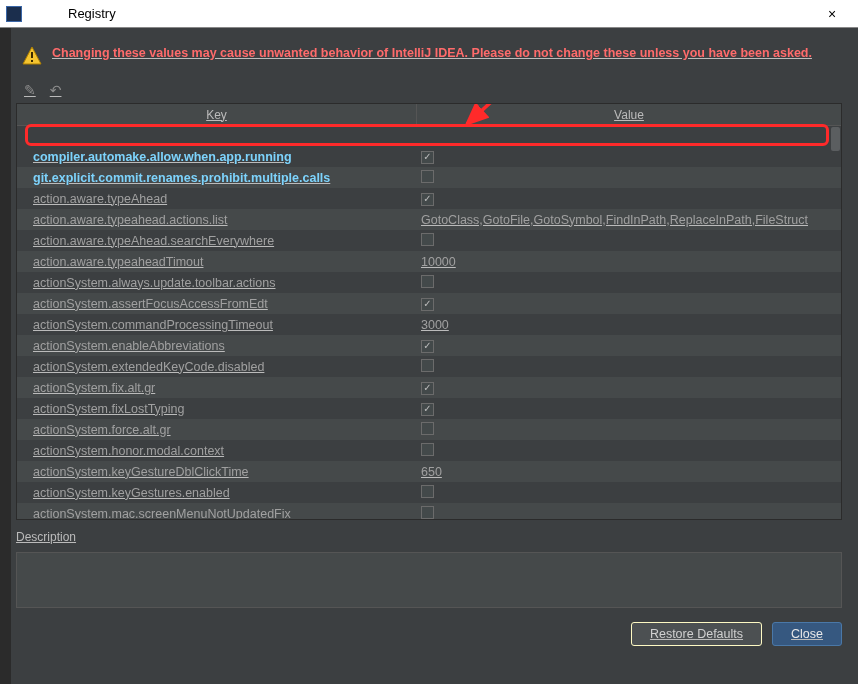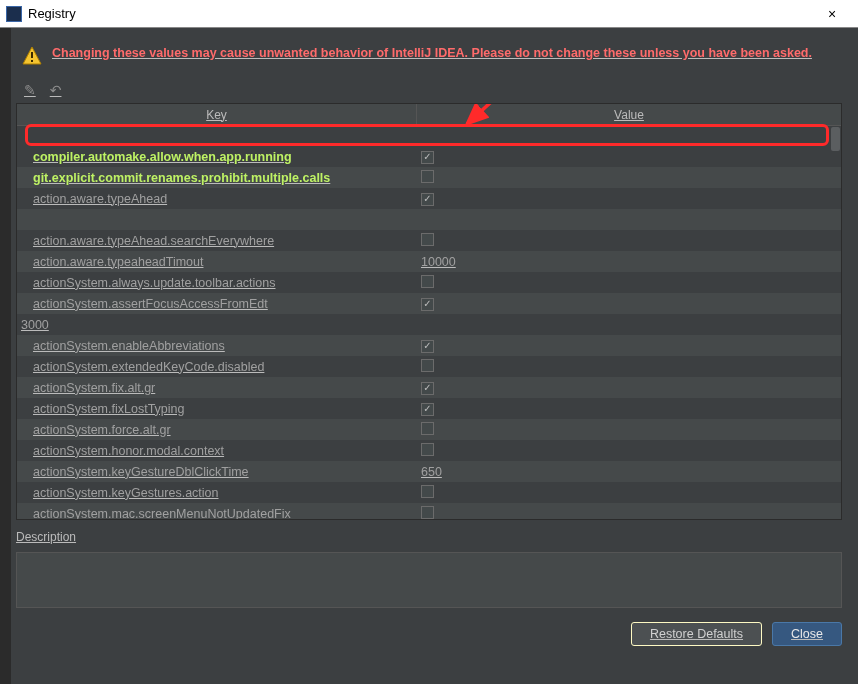--- a/index.html
+++ b/index.html
@@ -21,21 +21,21 @@
       align-items: center;
       padding: 0 6px;
       position: relative;
       border-bottom: 1px solid #888;
     }
     .titlebar .app-icon {
       width: 16px; height: 16px; margin-right: 6px;
       background: #1b2e4d;
       border: 1px solid #3a66a7;
     }
-    .titlebar .title { flex: 1; font-size: 13px; }
+    .titlebar .title { flex: 1; font-size: 13px; margin-left: 40px; }
     .titlebar .close-x {
       width: 40px; height: 28px; display: flex; align-items: center; justify-content: center;
       font-size: 14px;
     }
     .dialog-body {
       background: #3c3f41;
       padding: 18px 16px 14px 16px;
       height: calc(100% - 28px);
       display: flex;
       flex-direction: column;
@@ -100,21 +100,21 @@
       overflow: hidden;
       white-space: nowrap;
     }
     .cell-val {
       flex: 1;
       padding-left: 4px;
       color: #a0a0a0;
       white-space: nowrap;
       overflow: hidden;
     }
-    .row.mod .cell-key { color: #bef264; font-weight: bold; }
+    .row.mod .cell-key { color: #7dd3fc; font-weight: bold; }
     .checkbox {
       width: 13px; height: 13px;
       background: #43494a;
       border: 1px solid #6b6b6b;
       display: inline-flex;
       align-items: center;
       justify-content: center;
       font-size: 10px;
       color: #bbbbbb;
       line-height: 1;
@@ -208,38 +208,41 @@
         </div>
         <div class="row mod">
           <div class="cell-key">git.explicit.commit.renames.prohibit.multiple.calls</div>
           <div class="cell-val"><span class="checkbox"></span></div>
         </div>
         <div class="row">
           <div class="cell-key">action.aware.typeAhead</div>
           <div class="cell-val"><span class="checkbox">✓</span></div>
         </div>
         <div class="row">
+          <div class="cell-key">action.aware.typeahead.actions.list</div>
+          <div class="cell-val">GotoClass,GotoFile,GotoSymbol,FindInPath,ReplaceInPath,FileStruct</div>
         </div>
         <div class="row">
           <div class="cell-key">action.aware.typeAhead.searchEverywhere</div>
           <div class="cell-val"><span class="checkbox"></span></div>
         </div>
         <div class="row">
           <div class="cell-key">action.aware.typeaheadTimout</div>
           <div class="cell-val">10000</div>
         </div>
         <div class="row">
           <div class="cell-key">actionSystem.always.update.toolbar.actions</div>
           <div class="cell-val"><span class="checkbox"></span></div>
         </div>
         <div class="row">
           <div class="cell-key">actionSystem.assertFocusAccessFromEdt</div>
           <div class="cell-val"><span class="checkbox">✓</span></div>
         </div>
         <div class="row">
+          <div class="cell-key">actionSystem.commandProcessingTimeout</div>
           <div class="cell-val">3000</div>
         </div>
         <div class="row">
           <div class="cell-key">actionSystem.enableAbbreviations</div>
           <div class="cell-val"><span class="checkbox">✓</span></div>
         </div>
         <div class="row">
           <div class="cell-key">actionSystem.extendedKeyCode.disabled</div>
           <div class="cell-val"><span class="checkbox"></span></div>
         </div>
@@ -257,21 +260,21 @@
         </div>
         <div class="row">
           <div class="cell-key">actionSystem.honor.modal.context</div>
           <div class="cell-val"><span class="checkbox"></span></div>
         </div>
         <div class="row">
           <div class="cell-key">actionSystem.keyGestureDblClickTime</div>
           <div class="cell-val">650</div>
         </div>
         <div class="row">
-          <div class="cell-key">actionSystem.keyGestures.action</div>
+          <div class="cell-key">actionSystem.keyGestures.enabled</div>
           <div class="cell-val"><span class="checkbox"></span></div>
         </div>
         <div class="row">
           <div class="cell-key">actionSystem.mac.screenMenuNotUpdatedFix</div>
           <div class="cell-val"><span class="checkbox"></span></div>
         </div>
       </div>
     <div class="scrollbar-track">
       <div class="scrollbar-thumb"></div>
     </div>

